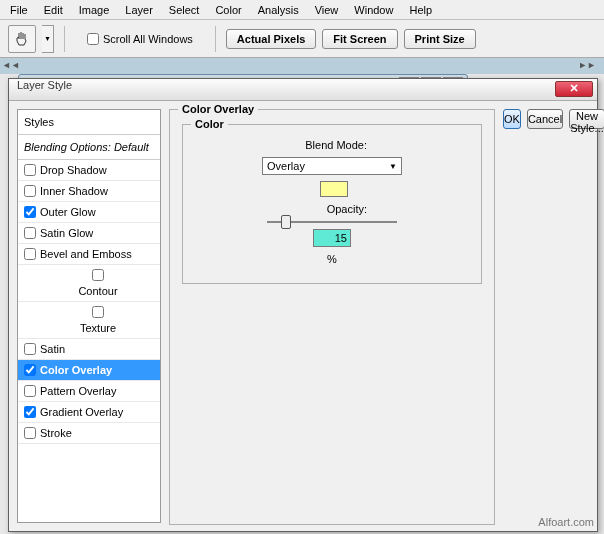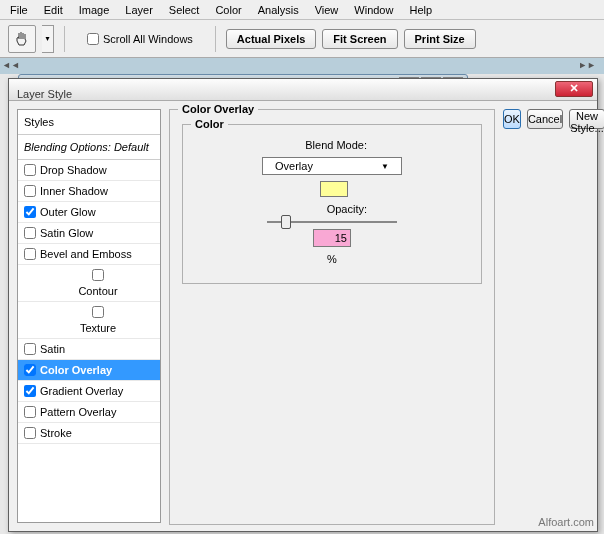--- a/index.html
+++ b/index.html
@@ -19,21 +19,21 @@
 .doc-tabs { background:#b8ceda; height:16px; position:relative;}
 .doc-tabs .ah{position:absolute;left:2px;top:2px;font-size:9px;color:#555;}
 .doc-tabs .ah2{position:absolute;right:8px;top:2px;font-size:9px;color:#555;}
 
 .bg-window { position:absolute; left:18px; top:74px; width:450px; height:20px; background:#d4e0e8; border:1px solid #6a8caa; border-radius:3px 3px 0 0;}
 .bg-win-ctrl{position:absolute;right:4px;top:2px;display:flex;gap:2px;}
 .bg-win-ctrl div{width:20px;height:14px;border:1px solid #888;background:#eee;font-size:9px;text-align:center;}
 
 
 .dialog { position: absolute; left: 8px; top: 78px; width: 590px; height: 454px; background: #f0f0f0; border: 1px solid #5f5f5f; box-shadow: 2px 2px 6px rgba(0,0,0,.3); }
-.titlebar { height: 22px; background: linear-gradient(#fdfdfd,#e0e0e0); border-bottom: 1px solid #aaa; display: flex; align-items: flex-end; padding: 0 4px; position:relative;}
+.titlebar { height: 22px; background: linear-gradient(#fdfdfd,#e0e0e0); border-bottom: 1px solid #aaa; display: flex; align-items: flex-start; padding: 0 4px; position:relative;}
 .titlebar .t { padding-left: 4px; color: #333; }
 .titlebar .close { position:absolute; right:4px; top:2px; width:38px; height:16px; background:linear-gradient(#e67,#c23); border:1px solid #833; border-radius:2px; color:#fff; text-align:center; font-weight:bold; line-height:13px;}
 
 .dialog-body { display:flex; height: calc(100% - 22px); padding: 8px; gap: 8px; }
 
 .styles-panel { width: 144px; background: #fff; border: 1px solid #9a9a9a; display:flex; flex-direction:column;}
 .sp-head { padding: 6px 6px; border-bottom:1px solid #ccc; cursor:pointer;}
 .sp-sub { padding: 6px 6px; border-bottom:1px solid #ccc; cursor:pointer;font-style:italic;}
 .sp-item { display:flex; align-items:center; gap:4px; padding: 4px 6px; border-bottom:1px solid #e8e8e8; cursor:pointer;}
 .sp-item.indent { padding-left: 24px; flex-direction: column;}
@@ -41,26 +41,26 @@
 .sp-item.selected { background:#3399ff; color:#fff; font-weight:bold;}
 
 .content-panel { flex:1; position:relative; }
 .fieldset { border:1px solid #b0b0b0; padding: 8px 12px 12px 12px; position:relative; background:#f0f0f0;}
 .fieldset .legend { position:absolute; top:-7px; left:8px; background:#f0f0f0; padding:0 4px; font-weight:bold;}
 .fs-outer{height:416px;}
 .fs-inner{margin-top:6px;}
 
 .row { display:flex; align-items:center; gap:6px; margin:6px 0;flex-direction:column;}
 .row label { width:70px; text-align:right;}
-.select { width:140px; height:18px; border:1px solid #7a7a7a; background:#fff; display:flex; align-items:center; justify-content:space-between; padding:0 12px;}
+.select { width:140px; height:18px; border:1px solid #7a7a7a; background:#fff; display:flex; align-items:center; justify-content:space-between; padding:0 4px;}
 .select .arr{font-size:8px;}
 .swatch { width:28px; height:16px; border:1px solid #777; background:#ffff99; margin-left:4px;}
 .slider-track{width:130px; height:2px; background:#888; position:relative; margin:0 4px;}
 .slider-thumb{width:10px;height:14px;background:#eee;border:1px solid #555;position:absolute;top:-6px;left:14px;border-radius:2px;}
-.num-input{width:38px;height:18px;border:1px solid #7a7a7a;background:#f9a8d4;text-align:right;padding:0 3px;}
+.num-input{width:38px;height:18px;border:1px solid #7a7a7a;background:#5eead4;text-align:right;padding:0 3px;}
 
 .right-panel { width: 86px; display:flex; flex-direction:row; gap:6px; align-items:stretch;}
 .dlg-btn { height:20px; border:1px solid #707070; border-radius:3px; background:linear-gradient(#fdfdfd,#e2e2e2); cursor:pointer;}
 .dlg-btn.primary{ border:1px solid #2a6fb0; background:linear-gradient(#eaf4ff,#bcdcff);}
 .preview-chk{display:flex;align-items:center;gap:4px;justify-content:center;margin-top:18px;}
 .preview-box{width:82px;height:82px;background:#fff;border:1px solid #b0b0b0;margin-top:4px;display:flex;align-items:center;justify-content:center;}
 .preview-inner{width:52px;height:52px;background:radial-gradient(circle,#8a7a1a 40%,#dcd7a0 70%,#fff 100%);}
 .preview-core{width:36px;height:36px;background:#8a7a1a;margin:8px;}
 
 .watermark{position:absolute;right:10px;bottom:6px;color:#777;font-size:11px;}
@@ -153,26 +153,26 @@
           </div>
           <div class="sp-item">
             <input type="checkbox" style="">
             <span>Satin</span>
           </div>
           <div class="sp-item selected">
             <input type="checkbox" checked="" style="">
             <span>Color Overlay</span>
           </div>
           <div class="sp-item">
+            <input type="checkbox" style="">
+            <span>Pattern Overlay</span>
+          </div>
+          <div class="sp-item">
             <input type="checkbox" checked="" style="">
             <span>Gradient Overlay</span>
-          </div>
-          <div class="sp-item">
-            <input type="checkbox" style="">
-            <span>Pattern Overlay</span>
           </div>
           <div class="sp-item">
             <input type="checkbox" style="">
             <span>Stroke</span>
           </div>
         </div>
     </div>
 
     <div class="content-panel">
       <div class="fieldset fs-outer">

